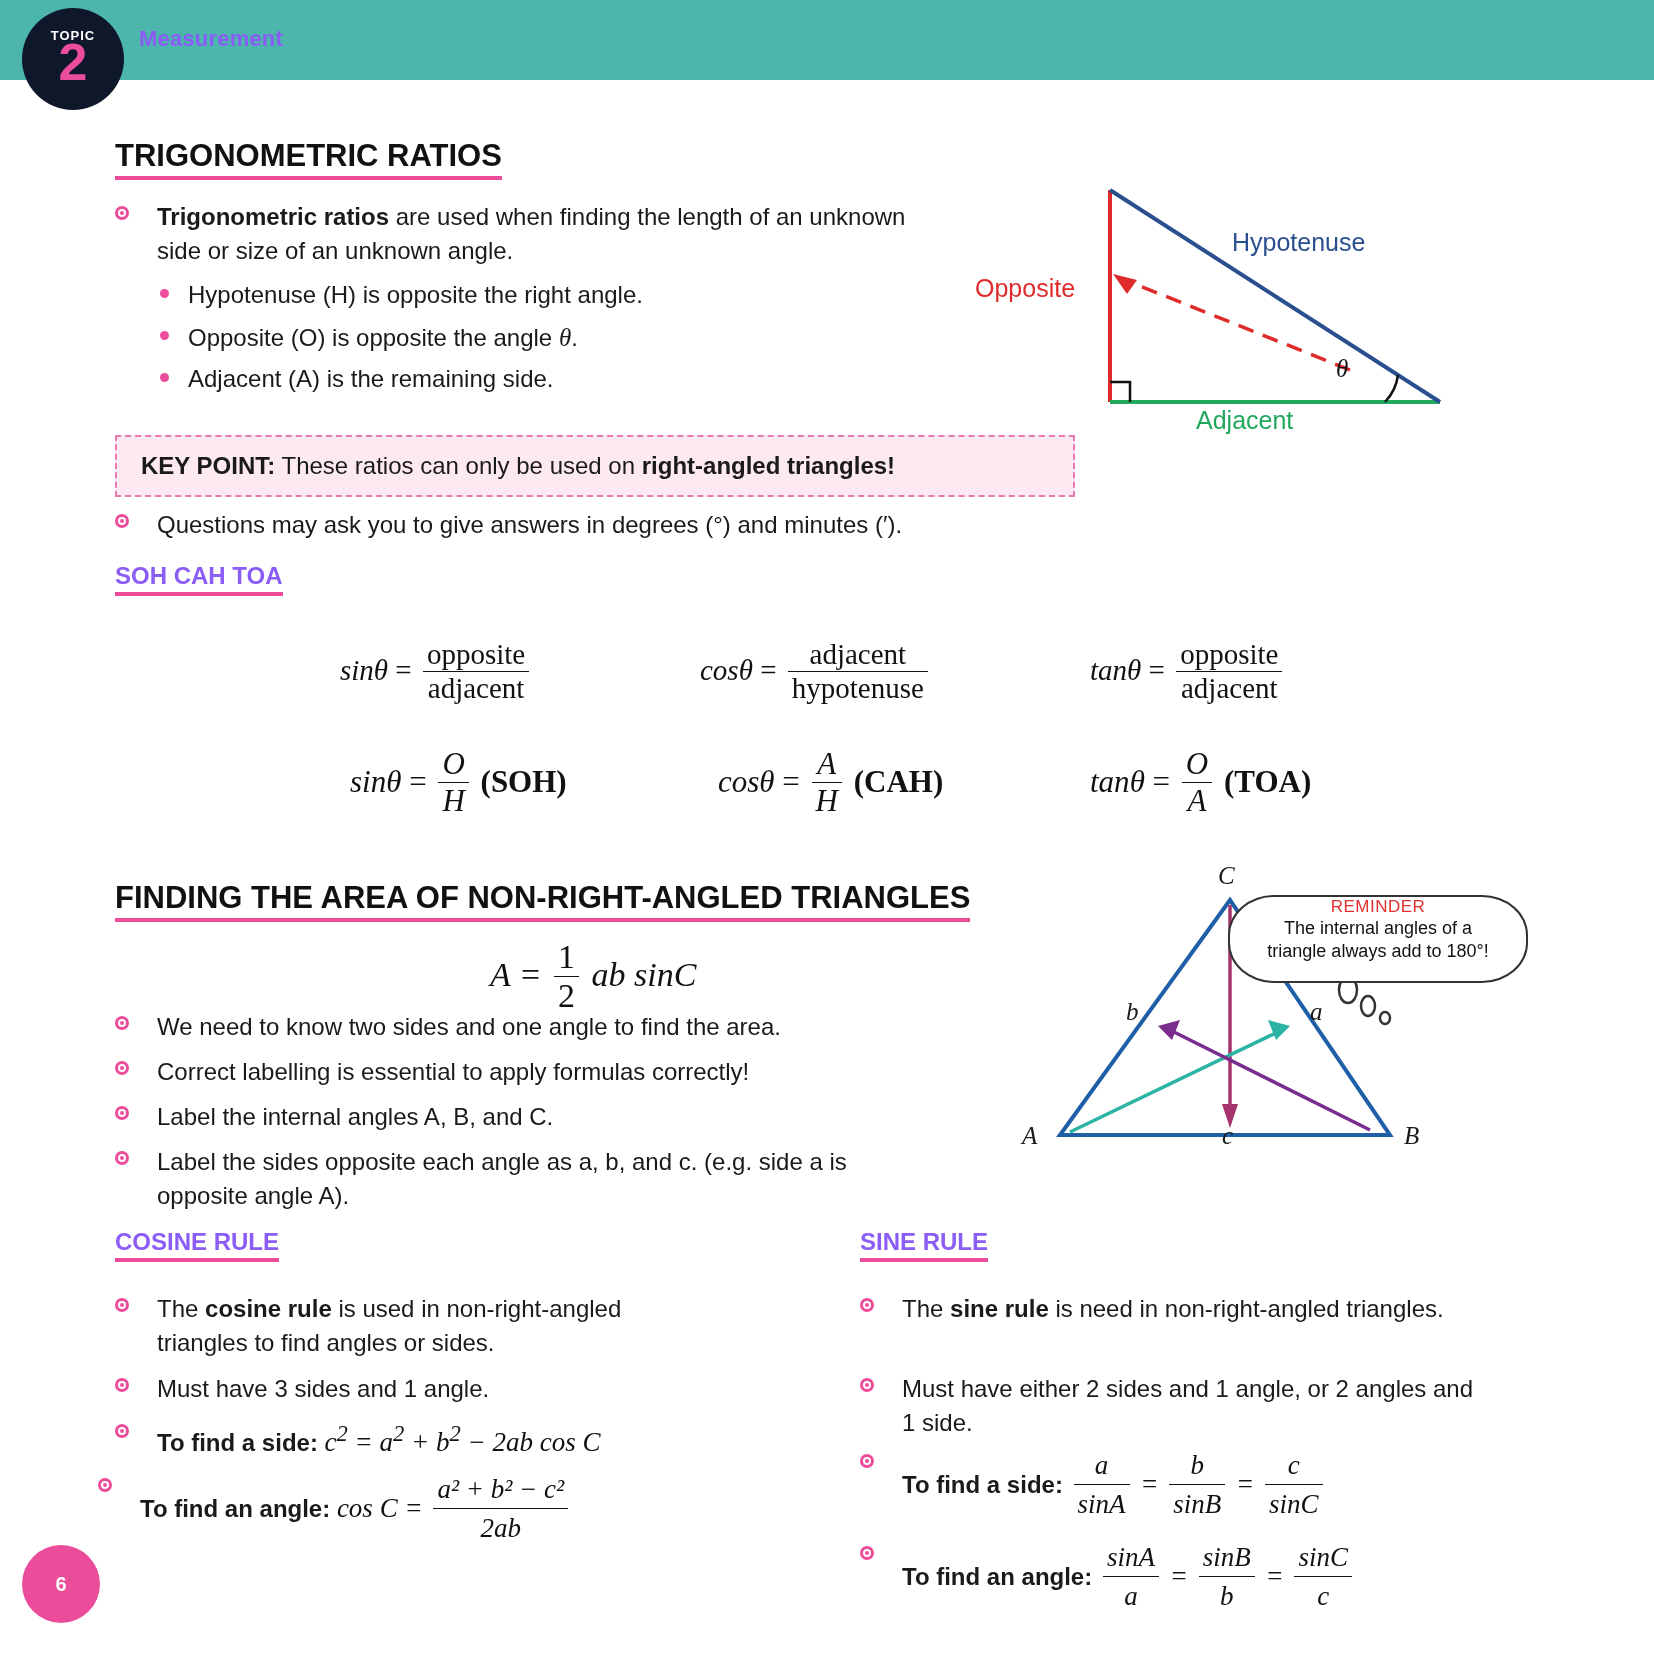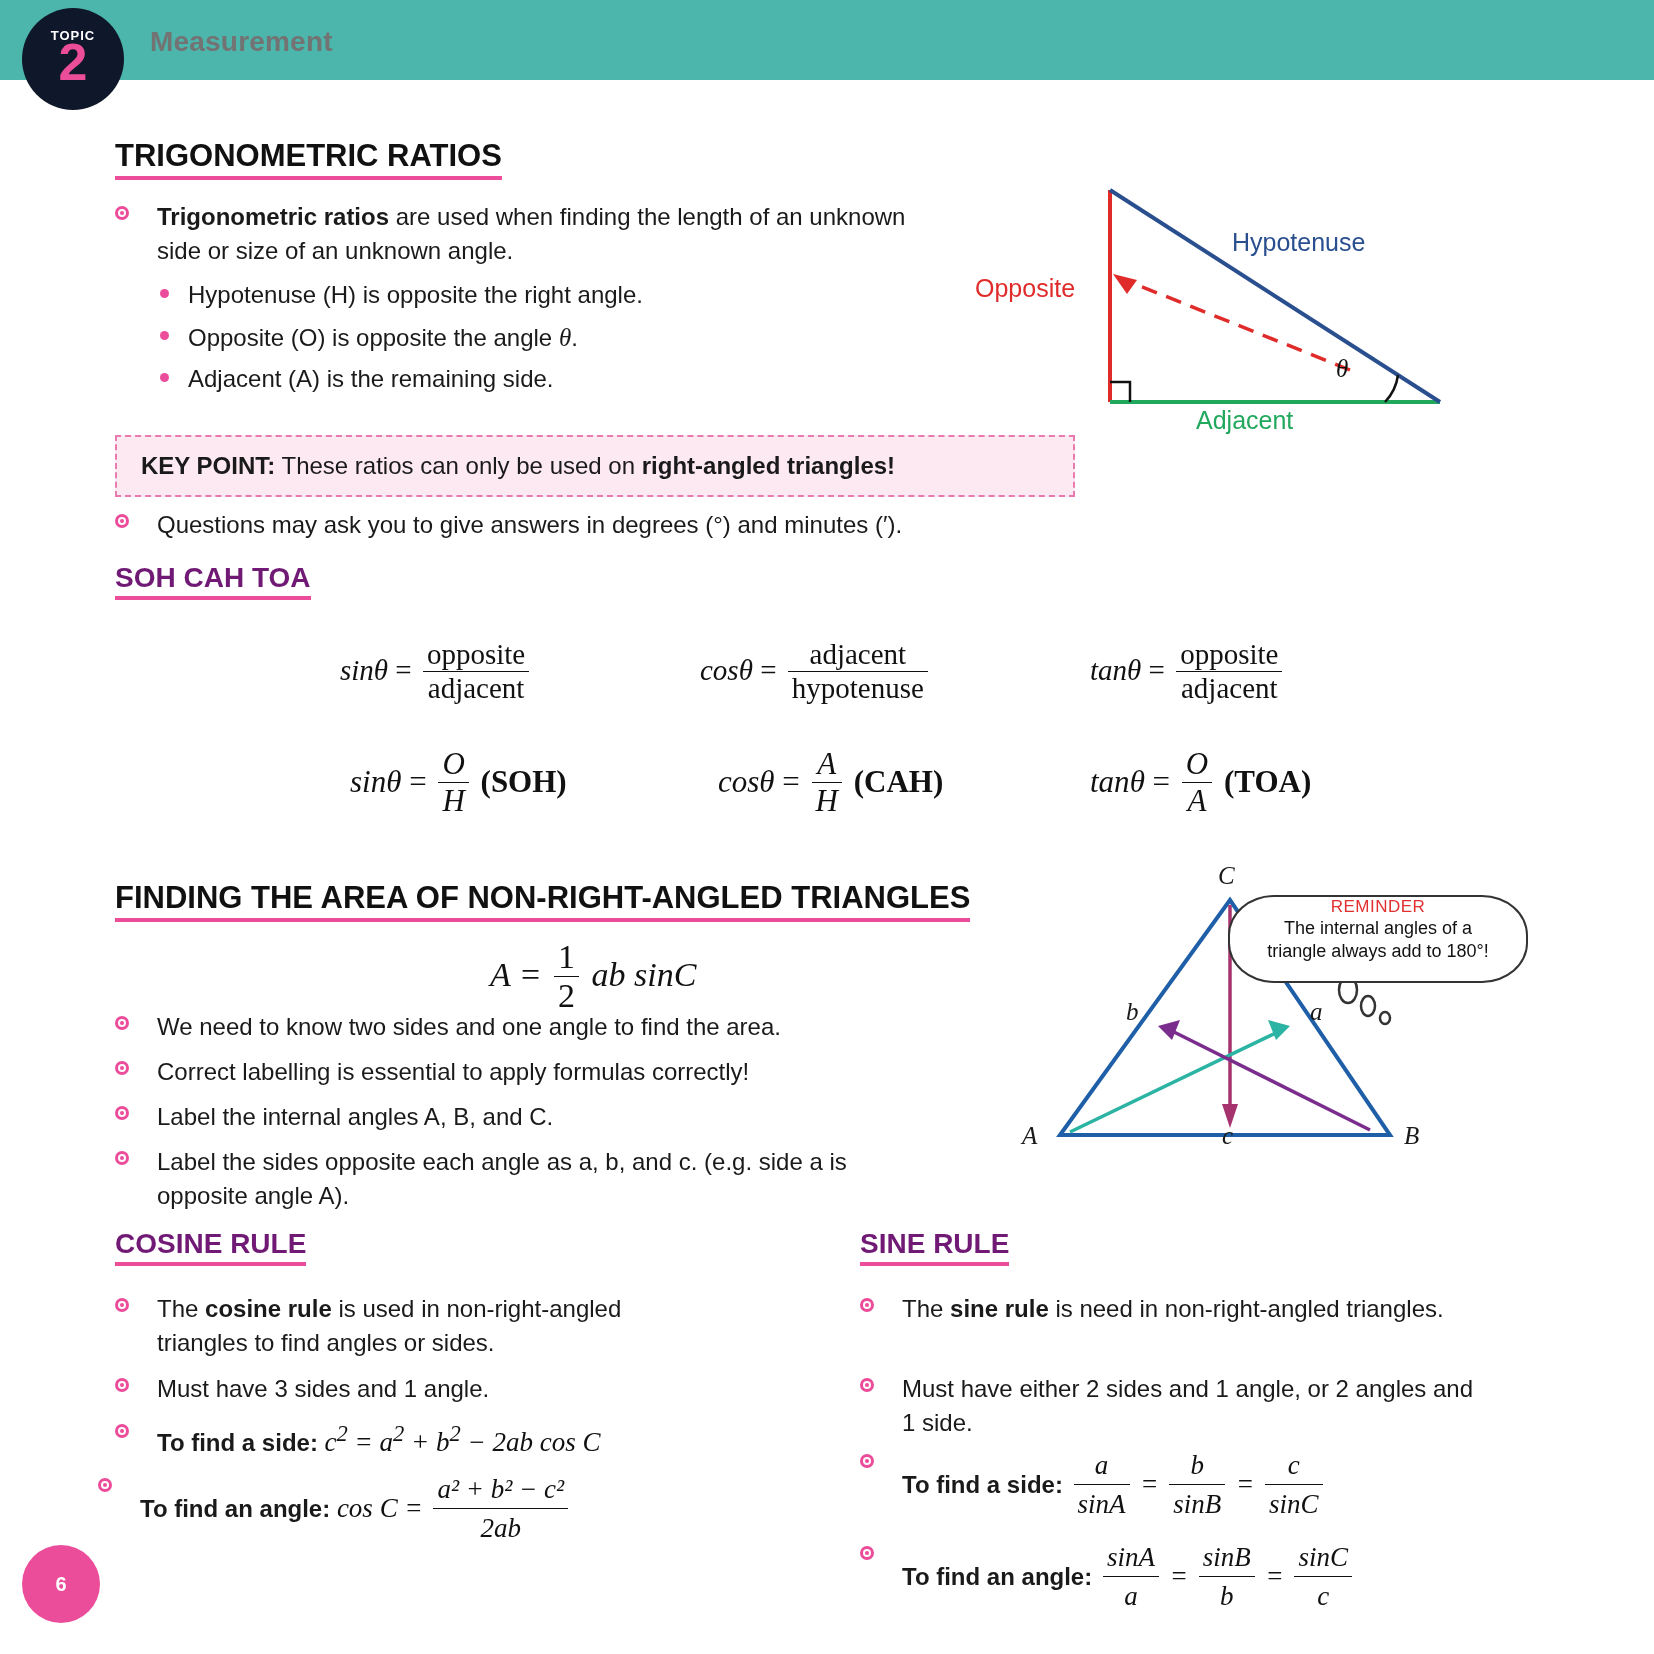--- a/index.html
+++ b/index.html
@@ -10,22 +10,22 @@
     color:#1a1a1a;
     position:relative;
     overflow:hidden;
   }
   
   .header-bar{
     position:absolute;left:0;top:0;width:1654px;height:80px;
     background:#4cb5ac;
   }
   .header-title{
-    position:absolute;left:150px;top:26px;
-    font-size:28px;font-weight:bold;color:#737373;
+    position:absolute;left:139px;top:26px;
+    font-size:22px;font-weight:bold;color:#8b5cf6;
     letter-spacing:.2px;
   }
   .topic-badge{
     position:absolute;left:22px;top:8px;width:102px;height:102px;
     background:#0f172a;border-radius:50%;
     color:#fff;text-align:center;
   }
   .topic-badge .t-word{
     position:absolute;left:0;top:20px;width:102px;
     font-size:13px;letter-spacing:1px;font-weight:bold;
@@ -41,21 +41,21 @@
     font-size:20px;font-weight:bold;
     display:flex;align-items:center;justify-content:center;
   }
   
   .h-sec{
     position:absolute;font-size:31px;font-weight:bold;color:#111;
     border-bottom:4px solid #ec4d9b;padding-bottom:2px;
     display:inline-block;white-space:nowrap;
   }
   .h-sub{
-    position:absolute;font-size:28px;font-weight:bold;color:#701a75;
+    position:absolute;font-size:24px;font-weight:bold;color:#8b5cf6;
     border-bottom:4px solid #ec4d9b;padding-bottom:2px;
     display:inline-block;white-space:nowrap;
   }
   
   .bullet{
     position:absolute;font-size:24px;line-height:1.42;color:#1a1a1a;
   }
   .bullet .dot{
     position:absolute;left:0;top:6px;width:14px;height:14px;
     border-radius:50%;border:3px solid #ec4d9b;box-sizing:border-box;

